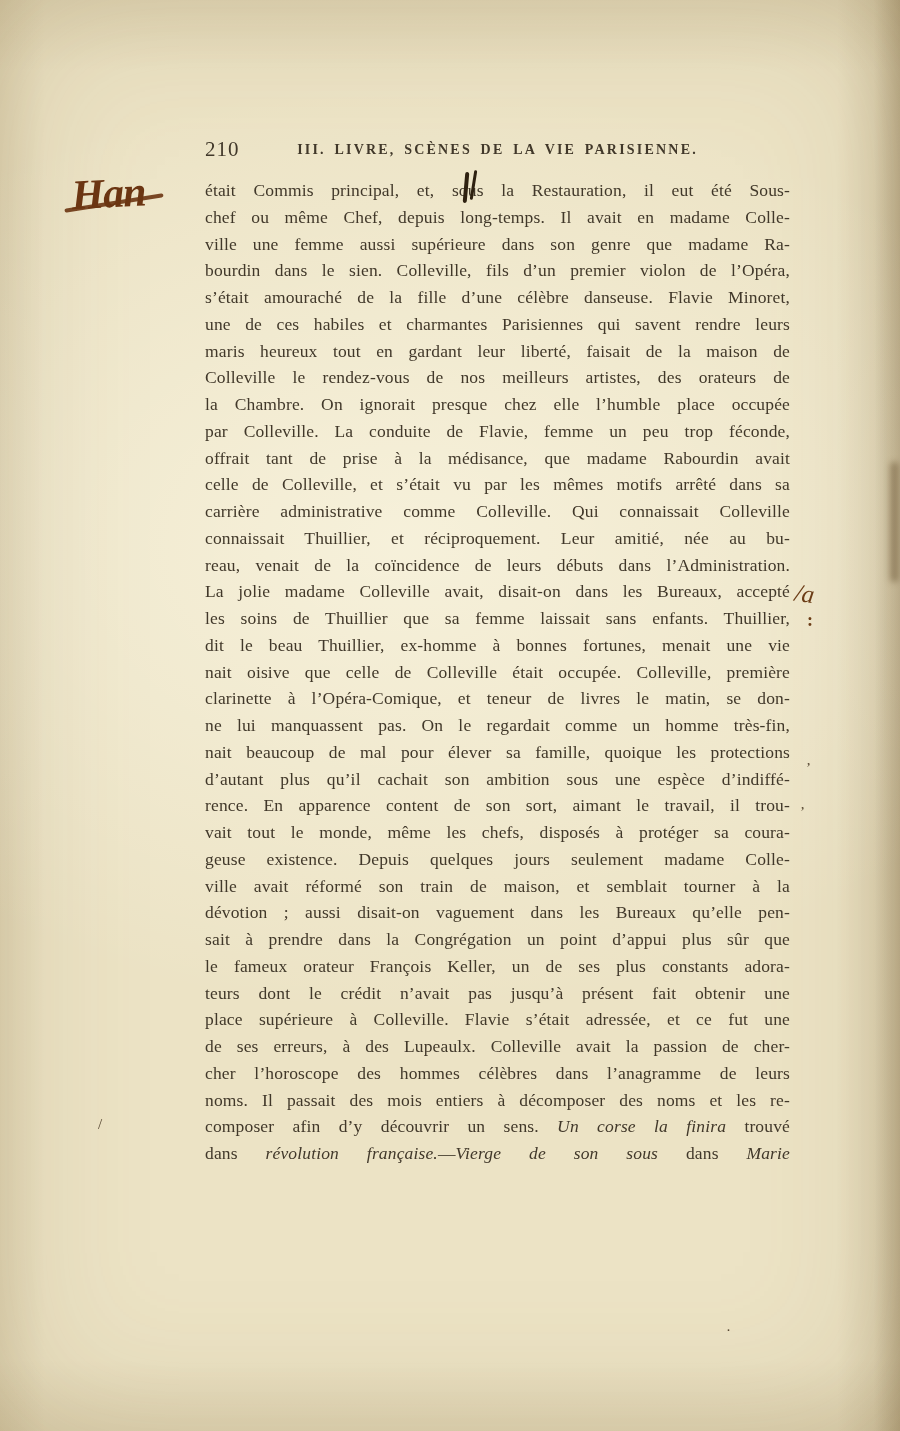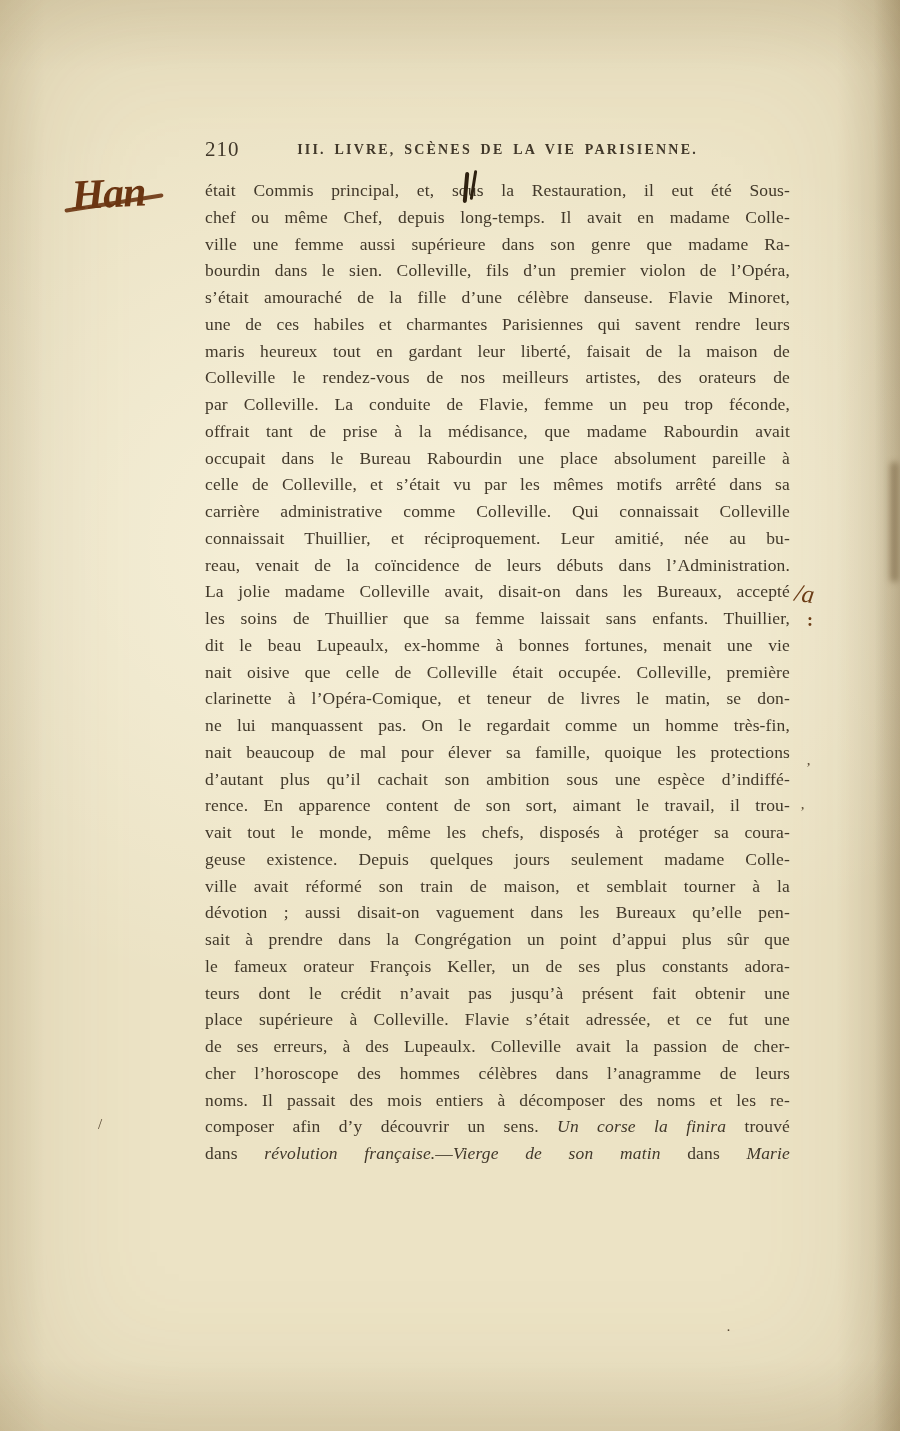--- a/index.html
+++ b/index.html
@@ -58,49 +58,49 @@
 
   <div class="body">
       <div class="line"><span>était Commis principal, et, </span><span class="ink-mark">sous</span><span> la Restauration, il eut été Sous-</span></div>
       <div class="line"><span>chef ou même Chef, depuis long-temps. Il avait en madame Colle-</span></div>
       <div class="line"><span>ville une femme aussi supérieure dans son genre que madame Ra-</span></div>
       <div class="line"><span>bourdin dans le sien. Colleville, fils d’un premier violon de l’Opéra,</span></div>
       <div class="line"><span>s’était amouraché de la fille d’une célèbre danseuse. Flavie Minoret,</span></div>
       <div class="line"><span>une de ces habiles et charmantes Parisiennes qui savent rendre leurs</span></div>
       <div class="line"><span>maris heureux tout en gardant leur liberté, faisait de la maison de</span></div>
       <div class="line"><span>Colleville le rendez-vous de nos meilleurs artistes, des orateurs de</span></div>
+      <div class="line"><span>la Chambre. On ignorait presque chez elle l’humble place occupée</span></div>
       <div class="line"><span>par Colleville. La conduite de Flavie, femme un peu trop féconde,</span></div>
       <div class="line"><span>offrait tant de prise à la médisance, que madame Rabourdin avait</span></div>
-      <div class="line"><span>occupait dans le Bureau Rabourdin une place absolument pareille à</span></div>
       <div class="line"><span>celle de Colleville, et s’était vu par les mêmes motifs arrêté dans sa</span></div>
       <div class="line"><span>carrière administrative comme Colleville. Qui connaissait Colleville</span></div>
       <div class="line"><span>connaissait Thuillier, et réciproquement. Leur amitié, née au bu-</span></div>
       <div class="line"><span>reau, venait de la coïncidence de leurs débuts dans l’Administration.</span></div>
       <div class="line"><span>La jolie madame Colleville avait, disait-on dans les Bureaux, accepté</span></div>
       <div class="line"><span>les soins de Thuillier que sa femme laissait sans enfants. Thuillier,</span></div>
-      <div class="line"><span>dit le beau Lupeaulx, ex-homme à bonnes fortunes, menait une vie</span></div>
+      <div class="line"><span>dit le beau Thuillier, ex-homme à bonnes fortunes, menait une vie</span></div>
       <div class="line"><span>nait oisive que celle de Colleville était occupée. Colleville, première</span></div>
       <div class="line"><span>clarinette à l’Opéra-Comique, et teneur de livres le matin, se don-</span></div>
       <div class="line"><span>ne lui manquassent pas. On le regardait comme un homme très-fin,</span></div>
       <div class="line"><span>nait beaucoup de mal pour élever sa famille, quoique les protections</span></div>
       <div class="line"><span>d’autant plus qu’il cachait son ambition sous une espèce d’indiffé-</span></div>
       <div class="line"><span>rence. En apparence content de son sort, aimant le travail, il trou-</span></div>
       <div class="line"><span>vait tout le monde, même les chefs, disposés à protéger sa coura-</span></div>
       <div class="line"><span>geuse existence. Depuis quelques jours seulement madame Colle-</span></div>
       <div class="line"><span>ville avait réformé son train de maison, et semblait tourner à la</span></div>
       <div class="line"><span>dévotion ; aussi disait-on vaguement dans les Bureaux qu’elle pen-</span></div>
       <div class="line"><span>sait à prendre dans la Congrégation un point d’appui plus sûr que</span></div>
       <div class="line"><span>le fameux orateur François Keller, un de ses plus constants adora-</span></div>
       <div class="line"><span>teurs dont le crédit n’avait pas jusqu’à présent fait obtenir une</span></div>
       <div class="line"><span>place supérieure à Colleville. Flavie s’était adressée, et ce fut une</span></div>
       <div class="line"><span>de ses erreurs, à des Lupeaulx. Colleville avait la passion de cher-</span></div>
       <div class="line"><span>cher l’horoscope des hommes célèbres dans l’anagramme de leurs</span></div>
       <div class="line"><span>noms. Il passait des mois entiers à décomposer des noms et les re-</span></div>
       <div class="line"><span>composer afin d’y découvrir un sens. </span><span class="it">Un corse la finira</span><span> trouvé</span></div>
-      <div class="line"><span>dans </span><span class="it">révolution française.</span><span>—</span><span class="it">Vierge de son matin</span><span> dans </span><span class="it">Marie</span></div>
+      <div class="line"><span>dans </span><span class="it">révolution française.</span><span>—</span><span class="it">Vierge de son sous</span><span> dans </span><span class="it">Marie</span></div>
     </div>
 
   <div class="hw-han">
     <span>Han</span>
     <span class="han-dash"></span>
   </div>
 
   <div class="hw-right">
     <div class="hw-a">/a</div>
     <div class="hw-dots">:</div>

